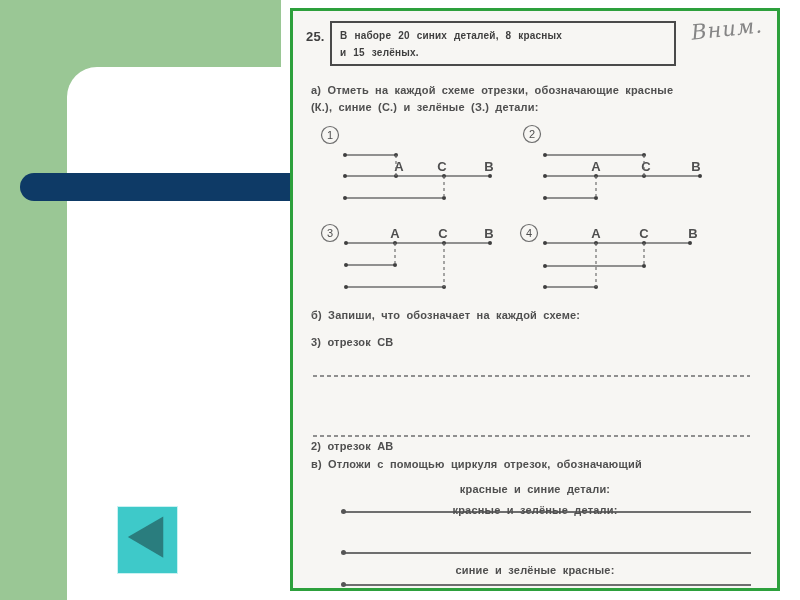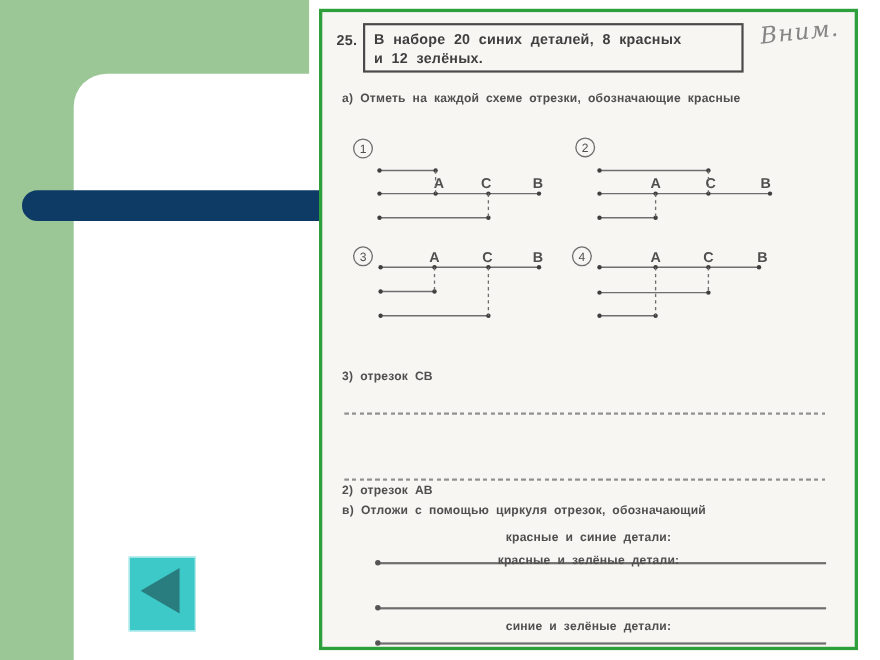--- a/index.html
+++ b/index.html
@@ -37,21 +37,21 @@
   }
   .ws-text{
     position:absolute;white-space:nowrap;
     color:var(--ink,#4f4f4f);
     font-size:11px;font-weight:bold;letter-spacing:.2px;word-spacing:3px;
   }
   .problem-number{font-size:13px;color:#3f3f3f;}
   .problem-box{
     position:absolute;left:37px;top:10px;width:346px;height:45px;
     box-sizing:border-box;border:2px solid var(--box-border,#4a4a4a);
-    padding:4px 8px;color:#3f3f3f;font-size:13px;font-weight:bold;
+    padding:4px 8px;color:#3f3f3f;font-size:10px;font-weight:bold;
     line-height:17px;word-spacing:4px;letter-spacing:.2px;
   }
   .handwriting{
     position:absolute;left:398px;top:6px;z-index:4;
     font-family:"DejaVu Serif",serif;font-style:italic;
     font-size:21px;color:#858585;transform:rotate(-6deg);
     font-weight:normal;letter-spacing:1px;
   }
   .centered{left:0;width:100%;text-align:center;}
   #diagram-svg{position:absolute;left:0;top:0;}
@@ -81,25 +81,26 @@
     <svg width="60" height="66" viewBox="0 0 60 66">
       <polygon points="10,30 46,9 46,51" fill="#2a7d7e"></polygon>
     </svg>
   </button>
 
   <div class="worksheet">
 
     <span class="ws-text problem-number" style="left:13px;top:18px;">25.</span>
     <div class="problem-box">
       <div>В наборе 20 синих деталей, 8 красных</div>
-      <div>и 12 зелёных.</div>
+      <div>и 15 зелёных.</div>
     </div>
     <span class="handwriting">Вним.</span>
 
     <span class="ws-text" style="left:18px;top:73px;">а) Отметь на каждой схеме отрезки, обозначающие красные</span>
+    <span class="ws-text" style="left:18px;top:90px;">(К.), синие (С.) и зелёные (З.) детали:</span>
 
     <svg id="diagram-svg" width="482" height="300" viewBox="0 0 482 300">
         <circle cx="37" cy="124" r="8.5" fill="none" stroke="#6e6e6e" stroke-width="1.2"></circle>
         <text x="37" y="128" text-anchor="middle" font-size="11" fill="#4f4f4f">1</text>
         <line x1="52" y1="165" x2="197" y2="165" stroke="#6e6e6e" stroke-width="1.3"></line>
         <circle cx="52" cy="165" r="2" fill="#3f3f3f"></circle>
         <circle cx="103" cy="165" r="2" fill="#3f3f3f"></circle>
         <circle cx="151" cy="165" r="2" fill="#3f3f3f"></circle>
         <circle cx="197" cy="165" r="2" fill="#3f3f3f"></circle>
         <text x="106" y="160" text-anchor="middle" font-size="13" font-weight="bold" fill="#4f4f4f">А</text>
@@ -162,27 +163,28 @@
         <line x1="252" y1="255" x2="351" y2="255" stroke="#6e6e6e" stroke-width="1.3"></line>
         <circle cx="252" cy="255" r="2" fill="#3f3f3f"></circle>
         <circle cx="351" cy="255" r="2" fill="#3f3f3f"></circle>
         <line x1="351" y1="232" x2="351" y2="255" stroke="#6e6e6e" stroke-width="1.2" stroke-dasharray="3,3"></line>
         <line x1="252" y1="276" x2="303" y2="276" stroke="#6e6e6e" stroke-width="1.3"></line>
         <circle cx="252" cy="276" r="2" fill="#3f3f3f"></circle>
         <circle cx="303" cy="276" r="2" fill="#3f3f3f"></circle>
         <line x1="303" y1="232" x2="303" y2="276" stroke="#6e6e6e" stroke-width="1.2" stroke-dasharray="3,3"></line>
       </svg>
 
+    <span class="ws-text" style="left:18px;top:298px;">б) Запиши, что обозначает на каждой схеме:</span>
     <span class="ws-text" style="left:18px;top:325px;">3) отрезок СВ</span>
     <div class="dashed-blank" style="top:364px;"></div>
     <span class="ws-text" style="left:18px;top:385px;margin-top:44px;">2) отрезок АВ</span>
     <div class="dashed-blank" style="top:424px;"></div>
 
     <span class="ws-text centered" style="top:472px;">красные и синие детали:</span>
     <span class="ws-text" style="left:18px;top:447px;">в) Отложи с помощью циркуля отрезок, обозначающий</span>
     <div class="solid-blank" style="top:500px;"></div>
     <span class="ws-text centered" style="top:493px;">красные и зелёные детали:</span>
     <div class="solid-blank" style="top:541px;"></div>
-    <span class="ws-text centered" style="top:553px;">синие и зелёные детали:</span>
+    <span class="ws-text centered" style="top:553px;">синие и зелёные красные:</span>
     <div class="solid-blank" style="top:573px;"></div>
 
   </div>
 </div>
 
 </body></html>

